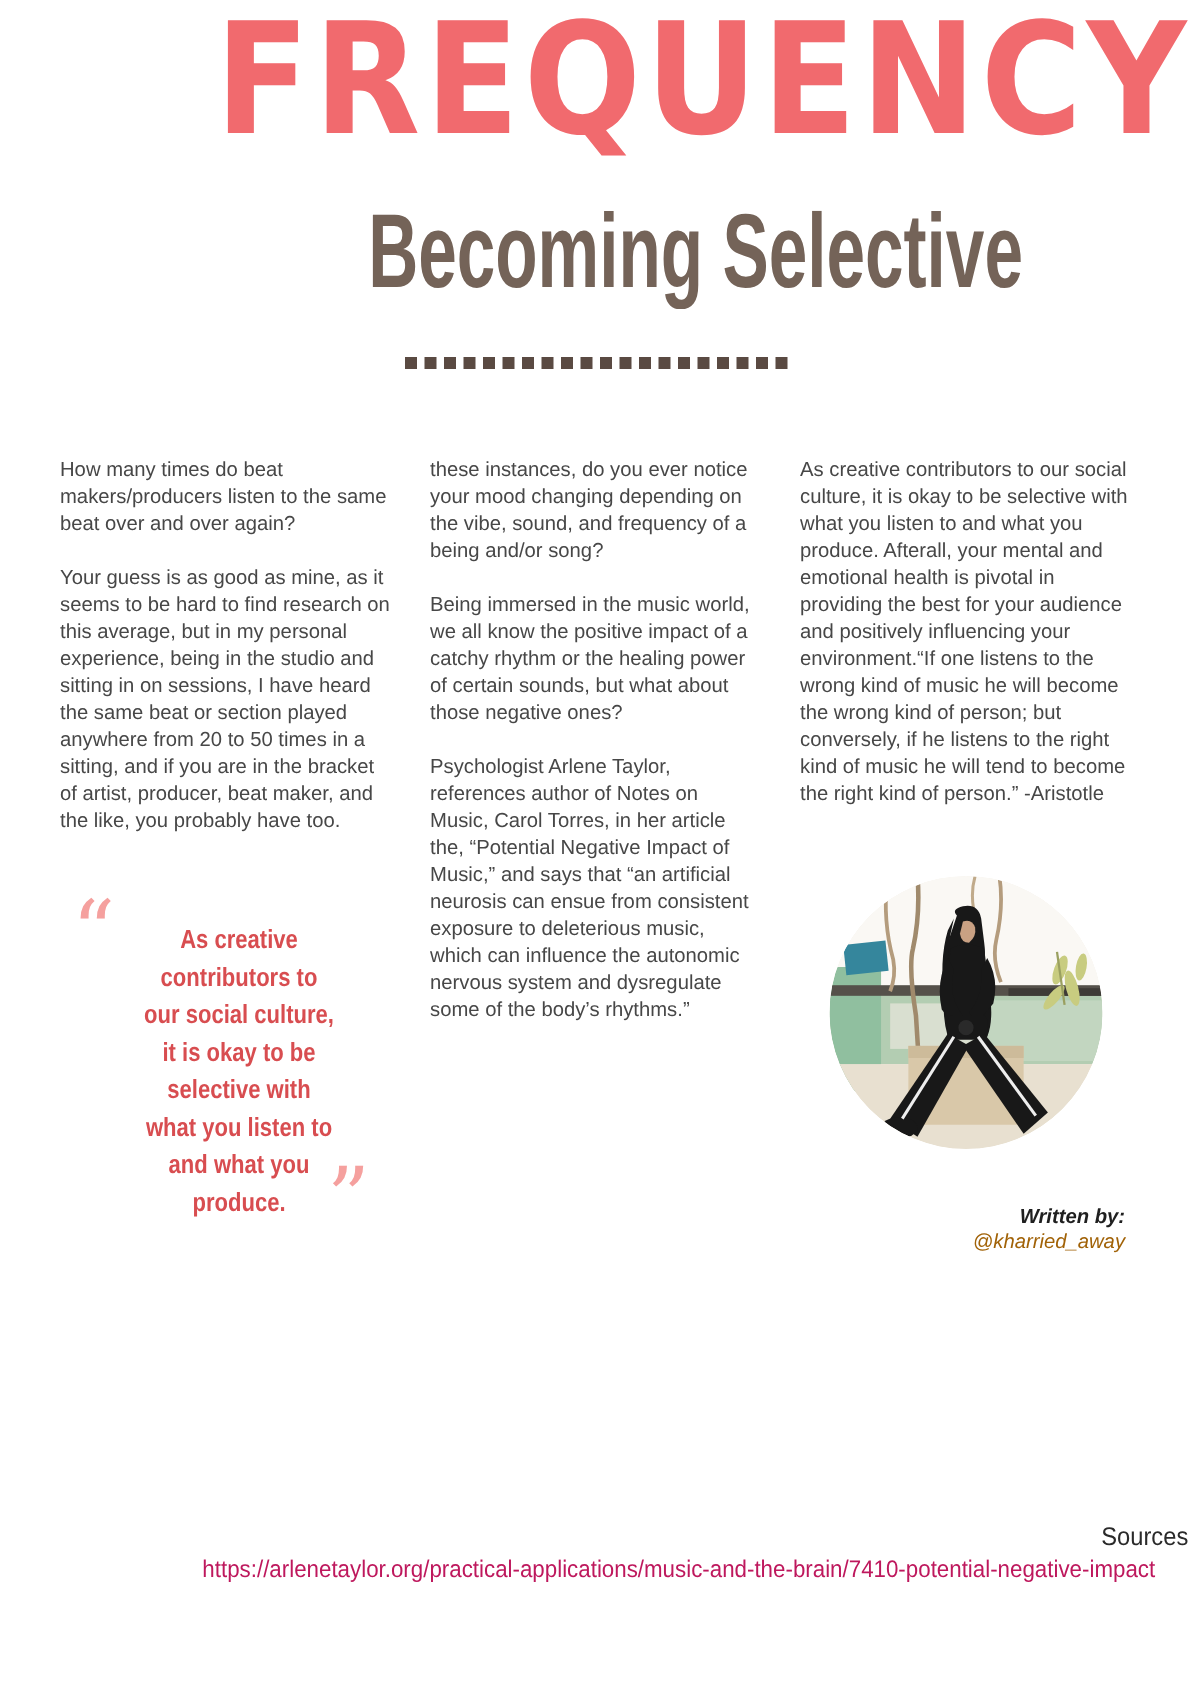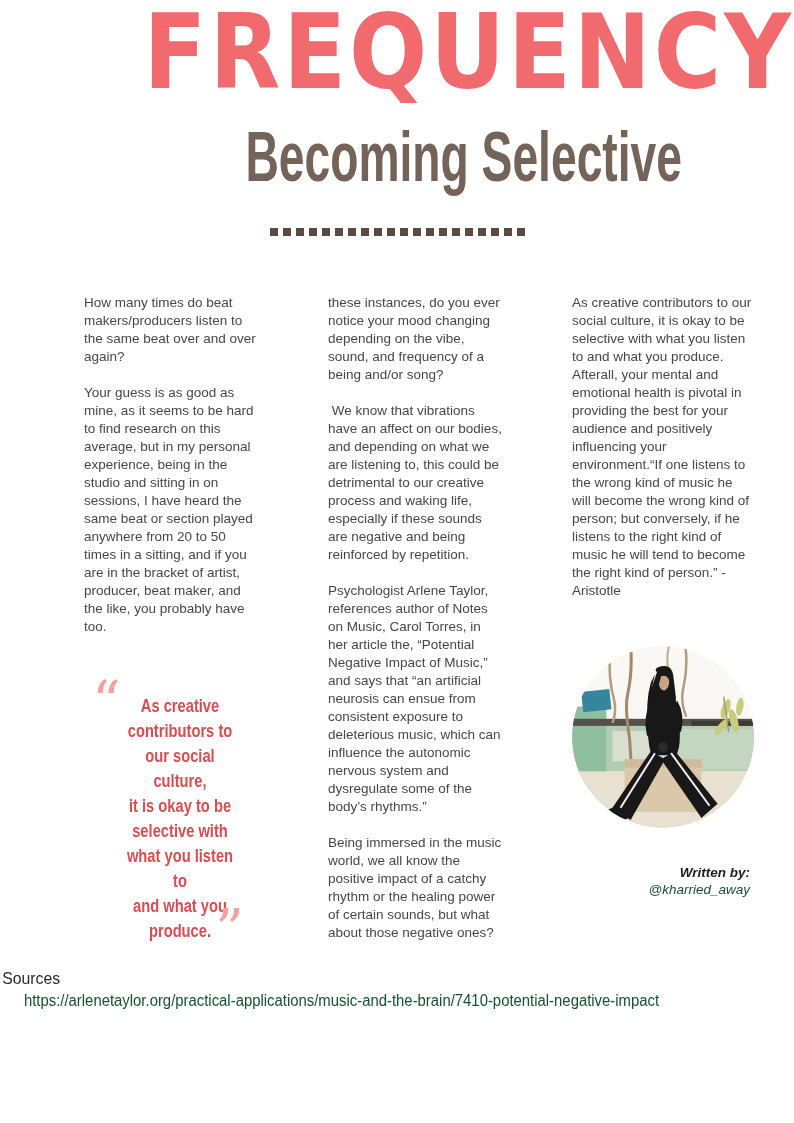--- a/index.html
+++ b/index.html
@@ -28,21 +28,21 @@
     font-weight:bold;
     font-size:92px;
     line-height:1.05;
     letter-spacing:3px;
     color:var(--coral);
     transform:scaleY(1.12);
     transform-origin:center top;
     white-space:nowrap;
   }
   .subtitle{
-    margin-top:24px;
+    margin-top:34px;
     font-weight:bold;
     font-size:70px;
     line-height:1.05;
     color:var(--subtitle);
   }
   .subtitle > span{
     display:inline-block;
     transform:scaleX(0.66);
     transform-origin:center;
     white-space:nowrap;
@@ -56,21 +56,21 @@
   .divider .dot{
     width:8px;height:8px;background:var(--dot);display:inline-block;
   }
   
   .columns{
     display:flex;
     gap:26px;
     padding:0 40px;
     margin-top:58px;
   }
-  .col{ flex:1 1 0; font-size:13.5px; line-height:18px;margin-left:44px; }
+  .col{ flex:1 1 0; font-size:13.5px; line-height:18px; }
   .col p{ margin-bottom:18px; }
   .col p:last-child{ margin-bottom:0; }
   
   .quote{
     position:relative;
     margin-top:44px;
     padding:14px 10px 0 28px;
   }
   .quote-text{
     white-space:pre-line;
@@ -104,43 +104,43 @@
   .byline{
     margin-top:36px;
     text-align:right;
     padding-right:4px;
     font-size:13.5px;
     line-height:17px;
     color:var(--ink);
     font-style:italic;
   }
   .byline .label{ font-weight:bold; }
-  .byline .handle{ color:#14532d; }
+  .byline .handle{ color:#a16207; }
   
   .footer{
     position:absolute;
     left:0; right:0;
-    top:968px;
-    text-align:left;
+    top:1014px;
+    text-align:right;
     color:#2a2a2a;
   }
   .footer .src-head{
     font-size:17px;
     line-height:22px;
   }
   .footer .src-head > span, .footer .src-link > span{
     display:inline-block;
     transform:scaleX(0.93);
     transform-origin:center;
     white-space:nowrap;
   }
   .footer .src-link{
     font-size:16px;
     line-height:22.5px;
-    color:#14532d;
+    color:#be185d;
   }
 </style>
 </head>
 <body>
 
 <div class="header">
   <div class="title">FREQUENCY</div>
   <div class="subtitle">
     <span>Becoming Selective</span>
   </div>
@@ -182,23 +182,22 @@
 selective with
 what you listen to
 and what you
 produce.</div>
       <span class="qmark close">”</span>
     </div>
   </div>
 
   <div class="col">
     <p>these instances, do you ever notice your mood changing depending on the vibe, sound, and frequency of a being and/or song?</p>
-    <p>&nbsp;We know that vibrations have an affect on our bodies, and depending on what we are listening to, this could be detrimental to our creative process and waking life, especially if these sounds are negative and being reinforced by repetition.</p>
+    <p>Being immersed in the music world, we all know the positive impact of a catchy rhythm or the healing power of certain sounds, but what about those negative ones?</p>
     <p>Psychologist Arlene Taylor, references author of Notes on Music, Carol Torres, in her article the, “Potential Negative Impact of Music,” and says that “an artificial neurosis can ensue from consistent exposure to deleterious music, which can influence the autonomic nervous system and dysregulate some of the body’s rhythms.”</p>
-    <p>Being immersed in the music world, we all know the positive impact of a catchy rhythm or the healing power of certain sounds, but what about those negative ones?</p>
   </div>
 
   <div class="col">
     <p>As creative contributors to our social culture, it is okay to be selective with what you listen to and what you produce. Afterall, your mental and emotional health is pivotal in providing the best for your audience and positively influencing your environment.“If one listens to the wrong kind of music he will become the wrong kind of person; but conversely, if he listens to the right kind of music he will tend to become the right kind of person.” -Aristotle</p>
 
     <div class="photo-wrap">
 
       <svg class="photo" viewBox="0 0 180 180" aria-hidden="true">
         <defs>
             <clipPath id="pc">

